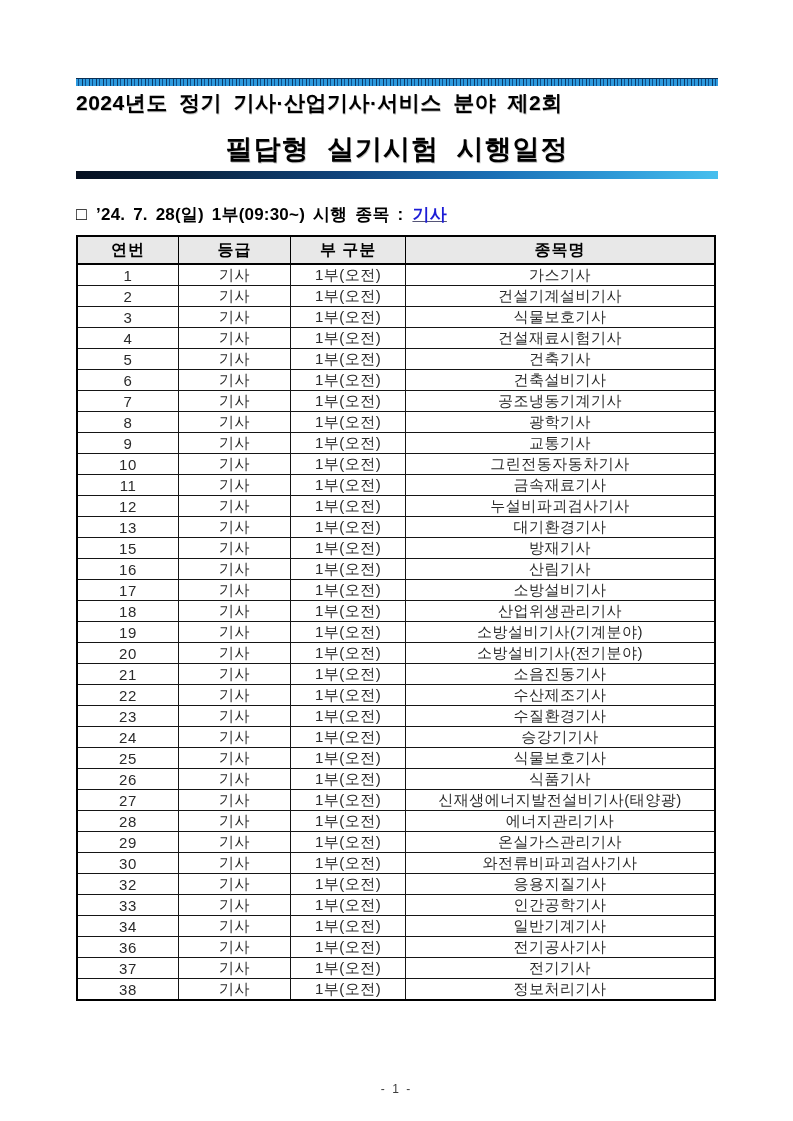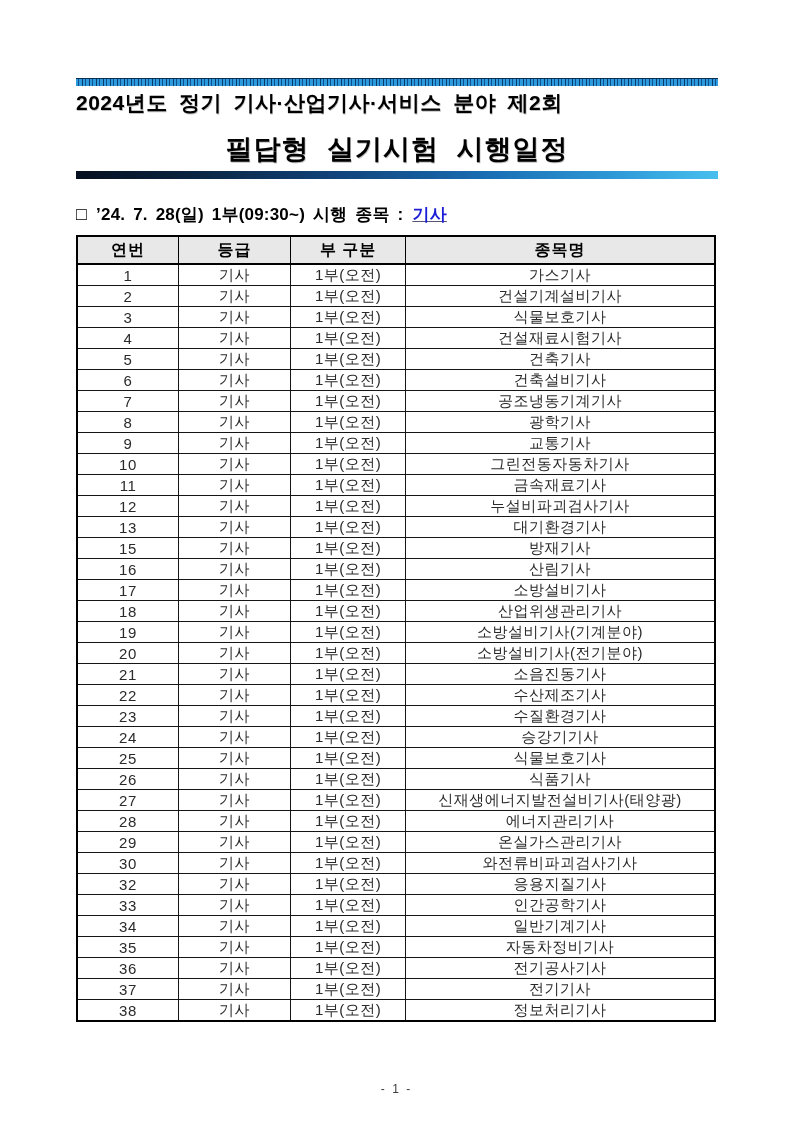--- a/index.html
+++ b/index.html
@@ -352,26 +352,20 @@
             <td>1부(오전)</td>
             <td>인간공학기사</td>
           </tr>
           <tr>
             <td>34</td>
             <td>기사</td>
             <td>1부(오전)</td>
             <td>일반기계기사</td>
           </tr>
           <tr>
-            <td>35</td>
-            <td>기사</td>
-            <td>1부(오전)</td>
-            <td>자동차정비기사</td>
-          </tr>
-          <tr>
             <td>36</td>
             <td>기사</td>
             <td>1부(오전)</td>
             <td>전기공사기사</td>
           </tr>
           <tr>
             <td>37</td>
             <td>기사</td>
             <td>1부(오전)</td>
             <td>전기기사</td>

